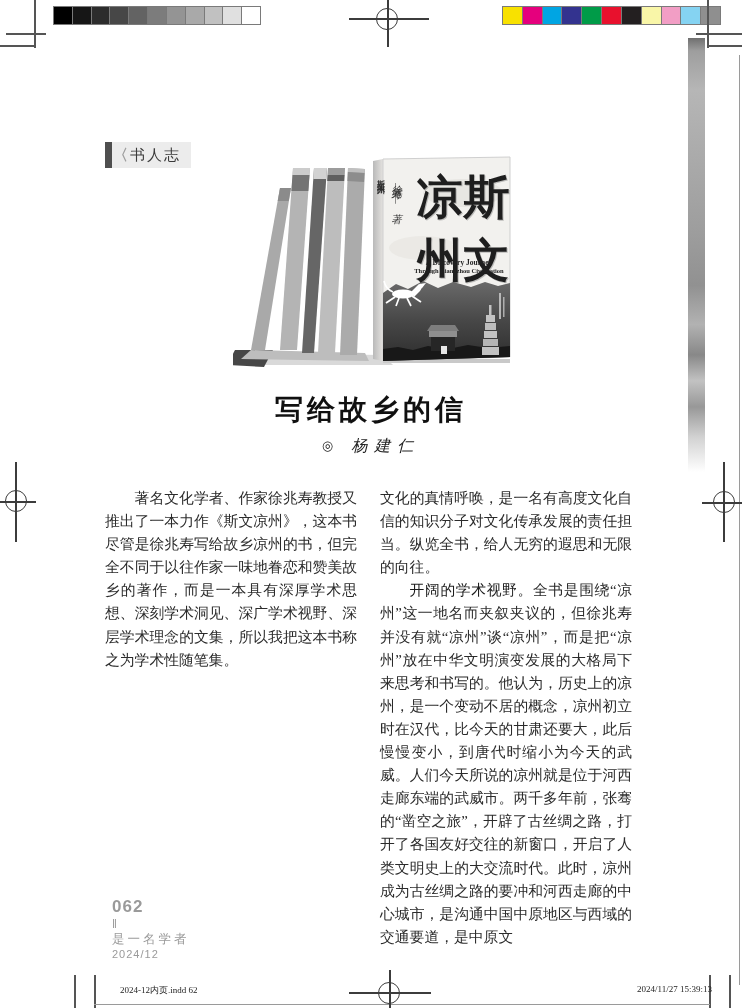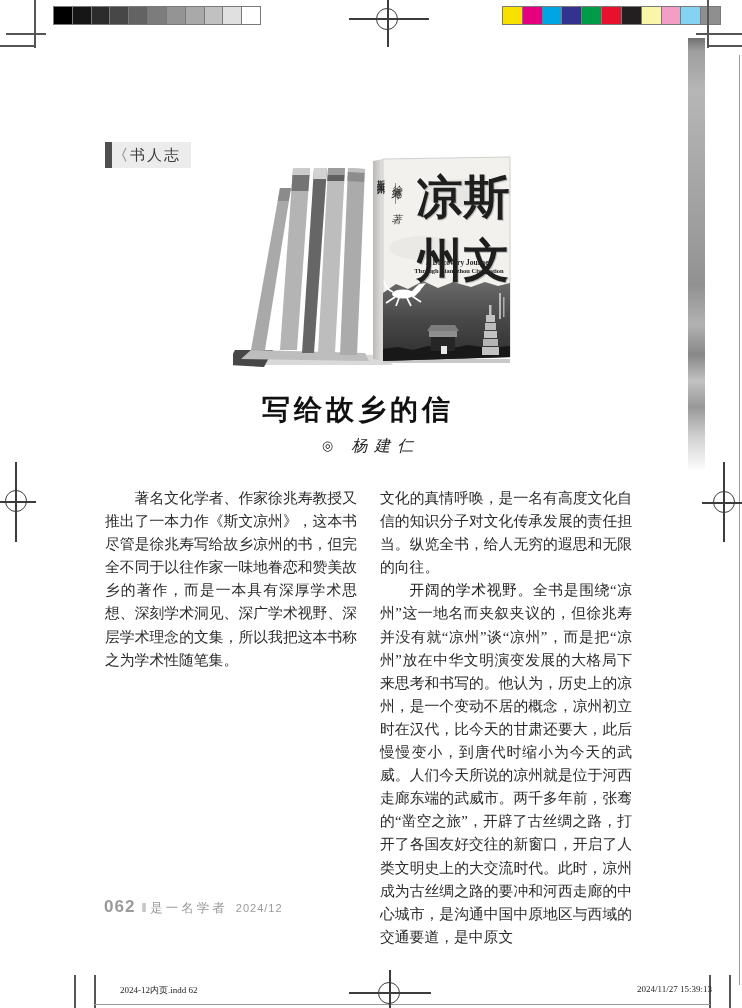--- a/index.html
+++ b/index.html
@@ -43,37 +43,37 @@
       grid-template-columns:1fr 1fr;grid-template-rows:1fr 1fr;text-align:center;
       font-size:46px;line-height:60px;font-weight:bold;color:#1e1e1e;
       font-family:"Liberation Serif","DejaVu Serif",serif;
       text-shadow:1px 1px 0 rgba(90,90,90,.35);}
   .en-sub{left:406px;top:258px;width:106px;text-align:center;color:#222;
       font-family:"Liberation Serif","DejaVu Serif",serif;}
   .en-sub .l1{font-size:7.5px;font-weight:bold;line-height:9px;}
   .en-sub .l2{font-size:6.5px;font-weight:bold;line-height:8px;}
 
   
-  .a-title{position:absolute;left:88px;top:372px;width:540px;text-align:center;
+  .a-title{position:absolute;left:101px;top:372px;width:540px;text-align:center;
       font-size:28px;font-weight:900;color:#101010;letter-spacing:4px;
       font-family:"Liberation Serif","DejaVu Serif",serif;}
   .byline{position:absolute;left:101px;top:436px;width:540px;text-align:center;color:#222;}
   .byline .sym{font-size:13px;vertical-align:1px;}
   .byline .nm{font-size:16px;font-style:italic;letter-spacing:7px;margin-left:14px;}
 
   .cols{position:absolute;left:105px;top:487px;width:527px;display:flex;gap:23px;}
   .col{width:252px;}
   .body-p{margin:0;font-size:14.8px;line-height:23.1px;color:#2b2b2b;text-align:justify;
       text-justify:inter-character;word-break:break-all;}
   .indent{text-indent:2em;}
   .lead{font-family:"Liberation Sans","DejaVu Sans",sans-serif;font-weight:normal;color:#1c1c1c;}
 
   
   .footer{position:absolute;left:104px;top:897px;display:flex;align-items:baseline;color:#9a9a9a;
-      font-family:"Liberation Sans","DejaVu Sans",sans-serif;}
+      font-family:"Liberation Sans","DejaVu Sans",sans-serif;flex-direction:column;}
   .footer .pn{font-size:17px;font-weight:bold;letter-spacing:1px;}
   .footer .dv{font-size:12px;margin:0 4px 0 6px;}
   .footer .mg{font-size:12.5px;letter-spacing:3px;}
   .footer .is{font-size:11px;margin-left:8px;letter-spacing:1px;}
 </style>
 </head>
 <body>
 
 <div class="page">
 

